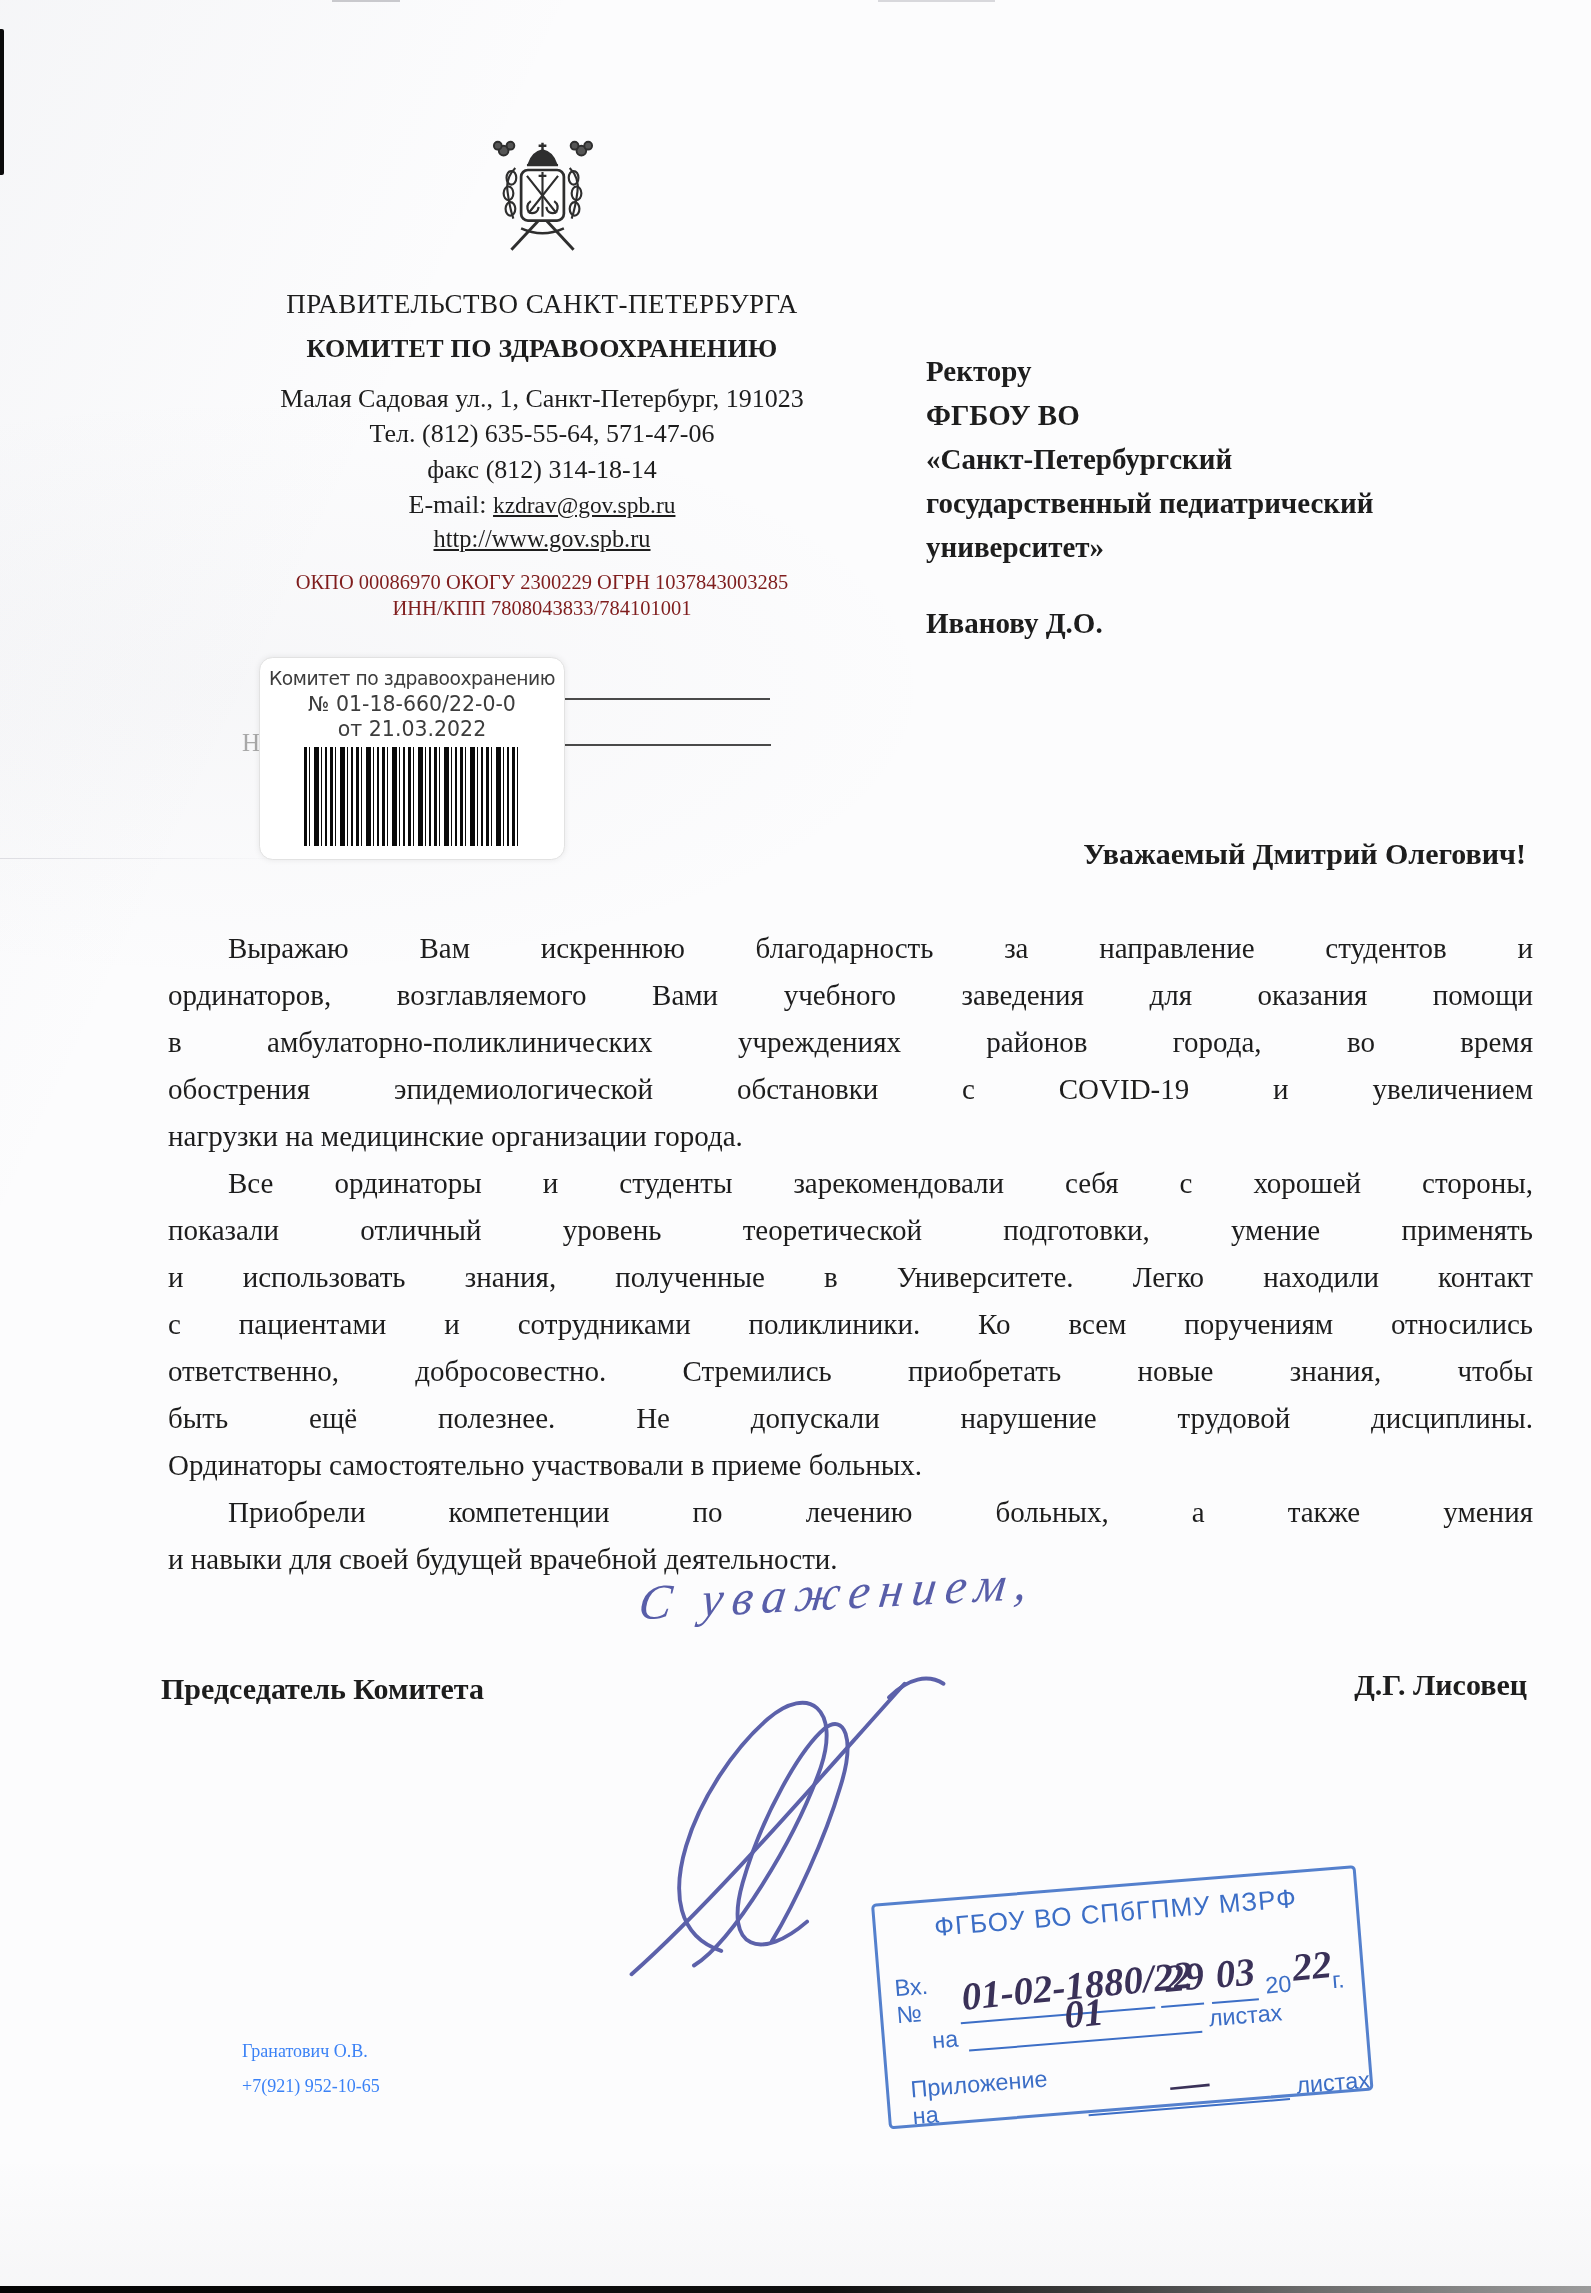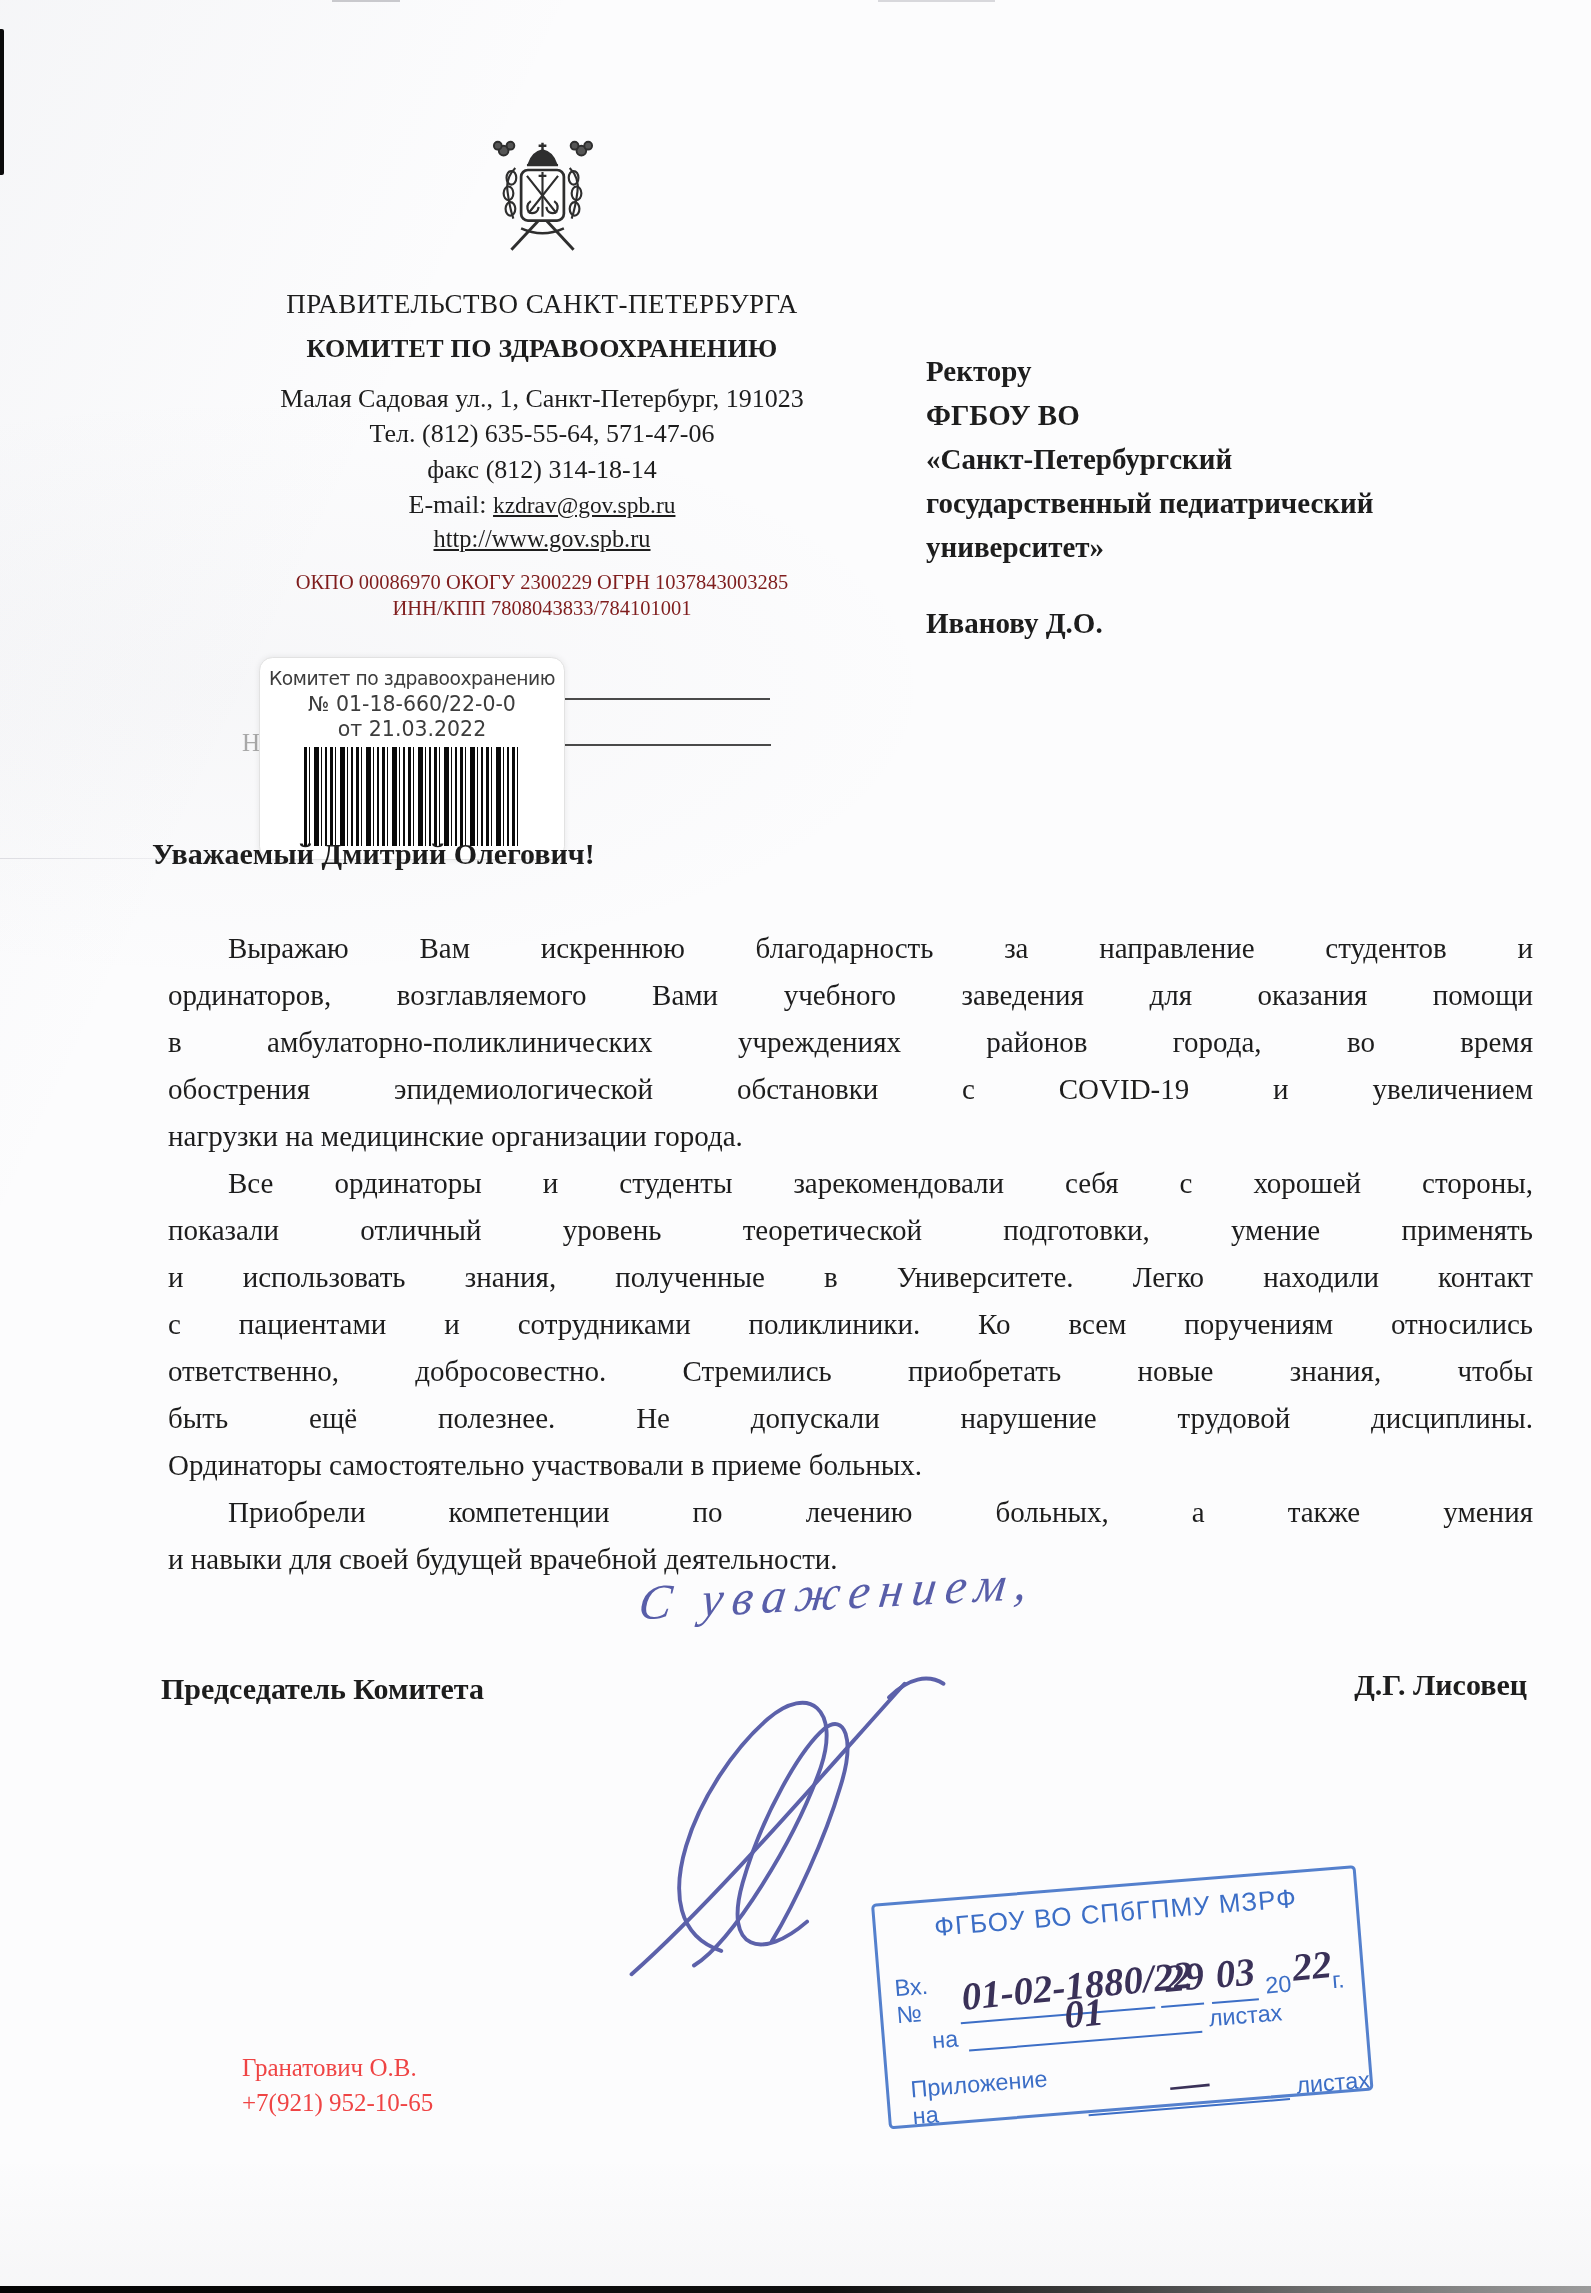--- a/index.html
+++ b/index.html
@@ -47,21 +47,21 @@
       #0a0a0a 9.8px,#0a0a0a 14.6px,#ffffff 14.6px,#ffffff 16.6px,
       #0a0a0a 16.6px,#0a0a0a 17.6px,#ffffff 17.6px,#ffffff 21.5px,
       #0a0a0a 21.5px,#0a0a0a 23.4px,#ffffff 23.4px,#ffffff 26px);
   }
   .ref-line{background:#4a4a4a;height:2px;}
   .ref-ghost{color:#a8a8a8;font-size:25px;}
   
   .recipient{left:926px;top:349px;width:605px;font-weight:bold;font-size:29px;line-height:44px;}
   .recipient .name{margin-top:32px;}
   
-  .salutation{left:152px;top:837px;width:1365px;text-align:left;font-weight:bold;font-size:30px;}
+  .salutation{left:161px;top:837px;width:1365px;text-align:right;font-weight:bold;font-size:30px;}
   .bodytext{left:168px;top:925px;width:1365px;font-size:29px;line-height:47px;}
   .bl{text-align:justify;text-align-last:justify;white-space:normal;}
   .bl.last{text-align-last:left;}
   .bl.ind{padding-left:60px;}
   
   .closing{
     left:639px;top:1564px;font-size:49px;font-style:italic;
     color:#4b51a2;letter-spacing:8.8px;
     transform:rotate(-3deg) skewX(-10deg);
     opacity:0.92;
@@ -82,21 +82,21 @@
   .stamp .org{position:absolute;top:9.8px;left:0;width:100%;text-align:center;font-size:26px;letter-spacing:1px;}
   .srow{position:absolute;display:flex;align-items:flex-end;font-size:23.4px;}
   .sline{display:inline-block;border-bottom:2px solid #3c6ec6;position:relative;height:25px;}
   .hw{
     font-family:"Liberation Serif","DejaVu Serif",serif;
     font-style:italic;color:#3a3158;font-weight:bold;
     position:absolute;white-space:nowrap;
   }
   .hw-big{font-size:39px;transform:rotate(-1deg);}
   
-  .contact{left:242px;top:2034px;font-size:25px;line-height:35px;color:#ef4444;margin-top:16px;}
+  .contact{left:242px;top:2034px;font-size:18px;line-height:35px;color:#3b82f6;}
   
   .edge-left{left:0;top:29px;width:3.9px;height:146px;background:#0b0b0b;border-radius:0 2px 2px 0;}
   .edge-bottom{left:0;bottom:0;width:100%;height:7.8px;
     background:linear-gradient(90deg,#050505 0%,#101010 52%,#3a3a3a 68%,#6a6a6a 82%,#9b9b9b 100%);}
   .top-mark{top:0;height:2px;background:#c9c9cd;}
   .crease{left:0;top:858px;width:293px;height:1px;background:linear-gradient(90deg,#dddde2,transparent);}
 </style>
 </head>
 <body>
 

